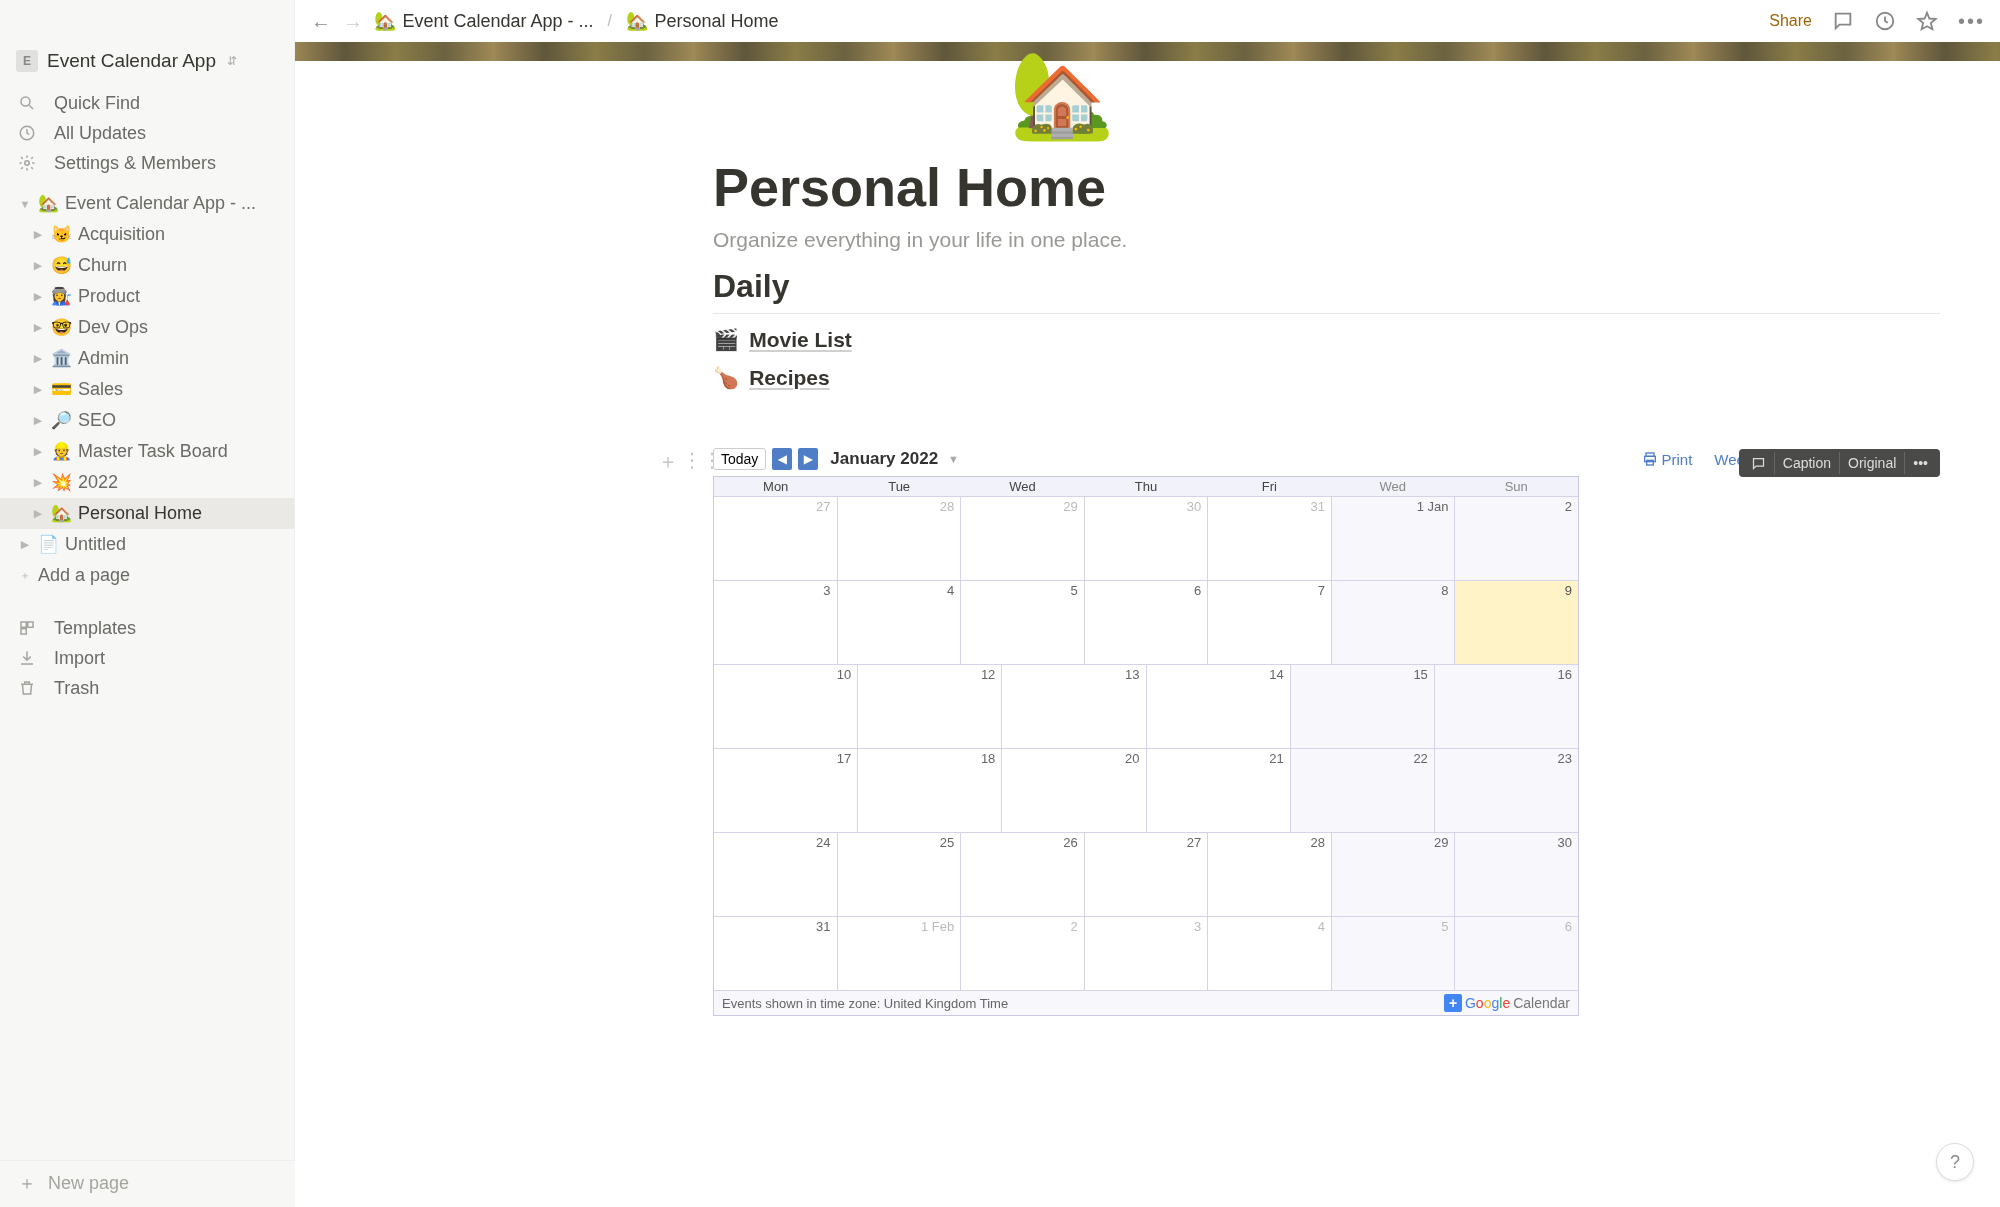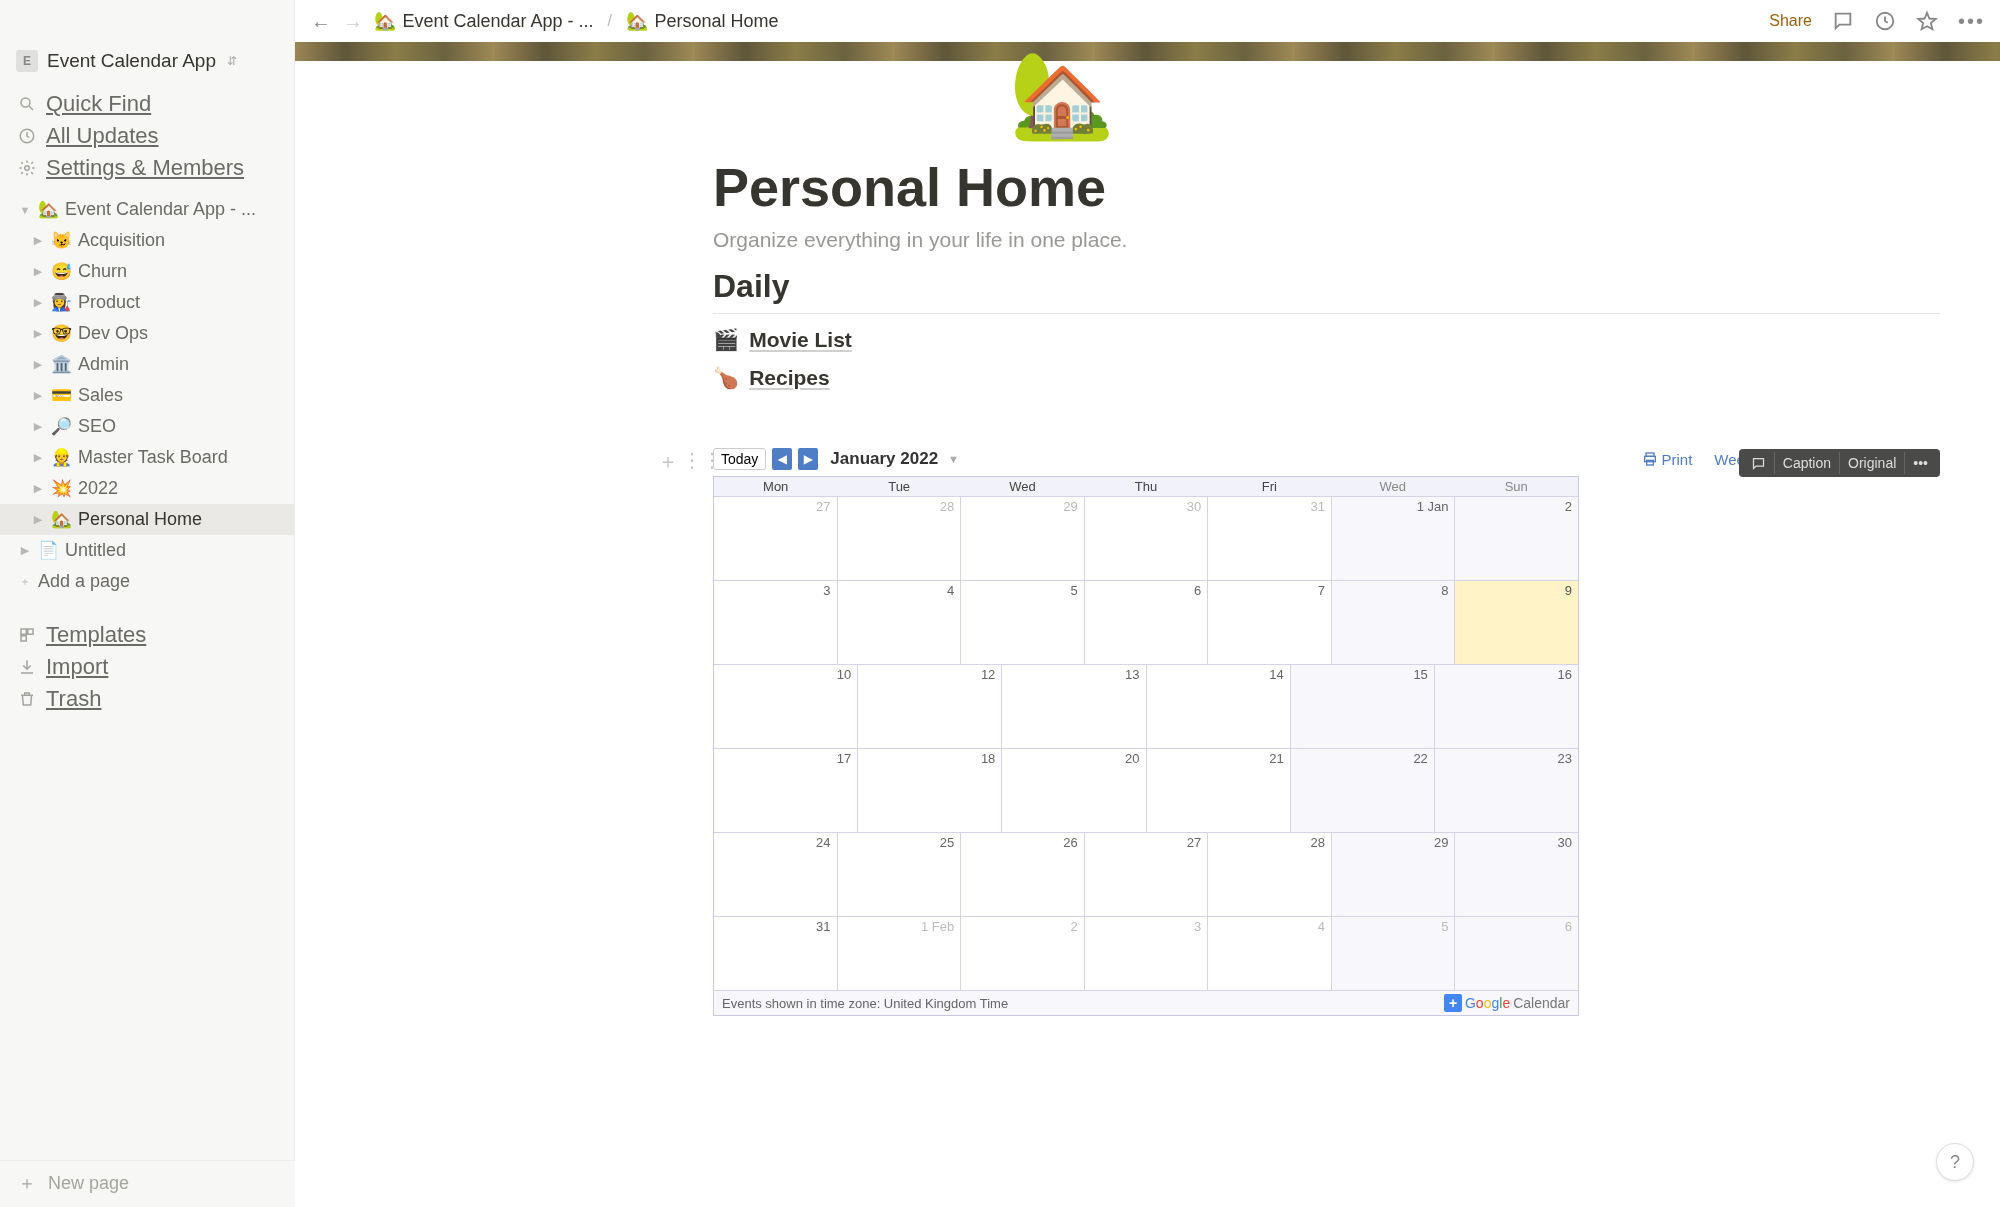--- a/index.html
+++ b/index.html
@@ -6,21 +6,21 @@
 body { width:2000px; height:1207px; background:#fff; overflow:hidden; position:relative; }
 .traffic { position:absolute; top:12px; left:14px; display:flex; gap:9px; }
 .traffic span { width:13px; height:13px; border-radius:50%; display:block; }
 .tl-red{background:#ff5f56;} .tl-yellow{background:#ffbd2e;} .tl-green{background:#27c93f;}
 
 .sidebar { position:absolute; left:0; top:0; width:295px; height:100%; background:#f7f7f5; border-right:1px solid #eee; padding-top:45px; color:#37352f; }
 .ws-header { display:flex; align-items:center; gap:9px; padding:5px 15px 12px 16px; font-size:19px; font-weight:500; }
 .ws-badge { width:22px; height:22px; background:#e0e0de; border-radius:3px; display:flex; align-items:center; justify-content:center; font-size:12px; font-weight:600; color:#888;}
 .ws-chevrons { font-size:12px; color:#aaa; margin-left:2px;}
 .sb-section { padding:4px 0; }
-.sb-item { display:flex; align-items:center; gap:9px; padding:3px 15px 3px 17px; font-size:22px; color:#6b6a66; cursor:pointer; min-height:30px;text-decoration:underline;}
+.sb-item { display:flex; align-items:center; gap:17px; padding:3px 15px 3px 17px; font-size:18px; color:#6b6a66; cursor:pointer; min-height:30px;}
 .sb-icon { width:20px; height:20px; display:flex; align-items:center; justify-content:center; color:#a5a49f; }
 .tree { padding:6px 0;}
 .tree-item { display:flex; align-items:center; gap:5px; padding:2px 10px 2px 17px; font-size:18px; color:#6b6a66; cursor:pointer; min-height:31px;}
 .tree-item.active { background:#eae9e6; color:#37352f; font-weight:500;}
 .tree-tri { width:16px; color:#b8b7b3; font-size:11px; display:flex; justify-content:center;}
 .tree-emoji { width:22px; text-align:center; font-size:17px;}
 .indent-1{padding-left:30px;}
 .bottom-actions { position:absolute; bottom:0; left:0; width:295px; padding:10px 15px 12px 18px; display:flex; align-items:center; gap:12px; color:#a5a49f; font-size:18px; border-top:1px solid #eee; background:#f7f7f5;}
 
 .topbar { position:absolute; left:295px; top:0; right:0; height:42px; display:flex; align-items:center; padding:0 15px; gap:10px; }

